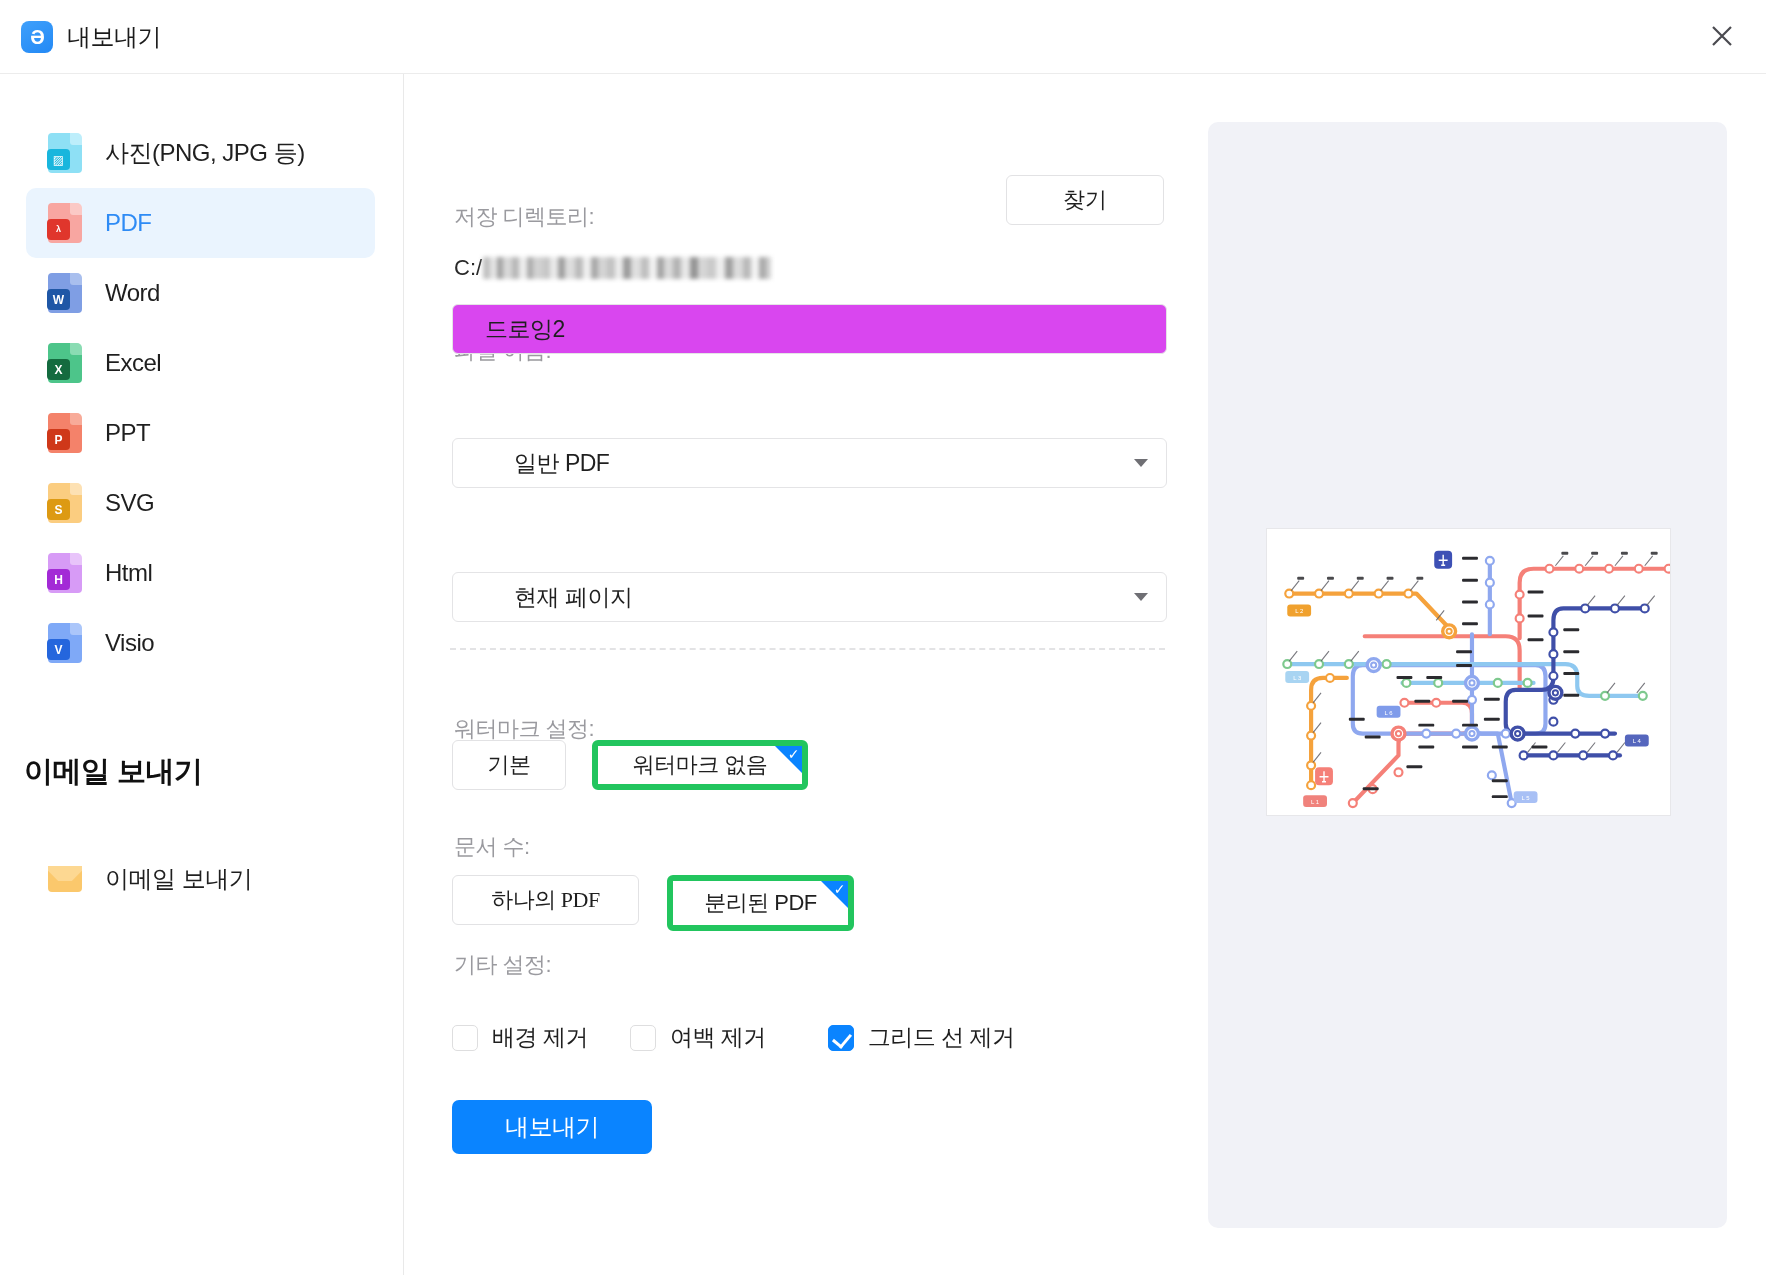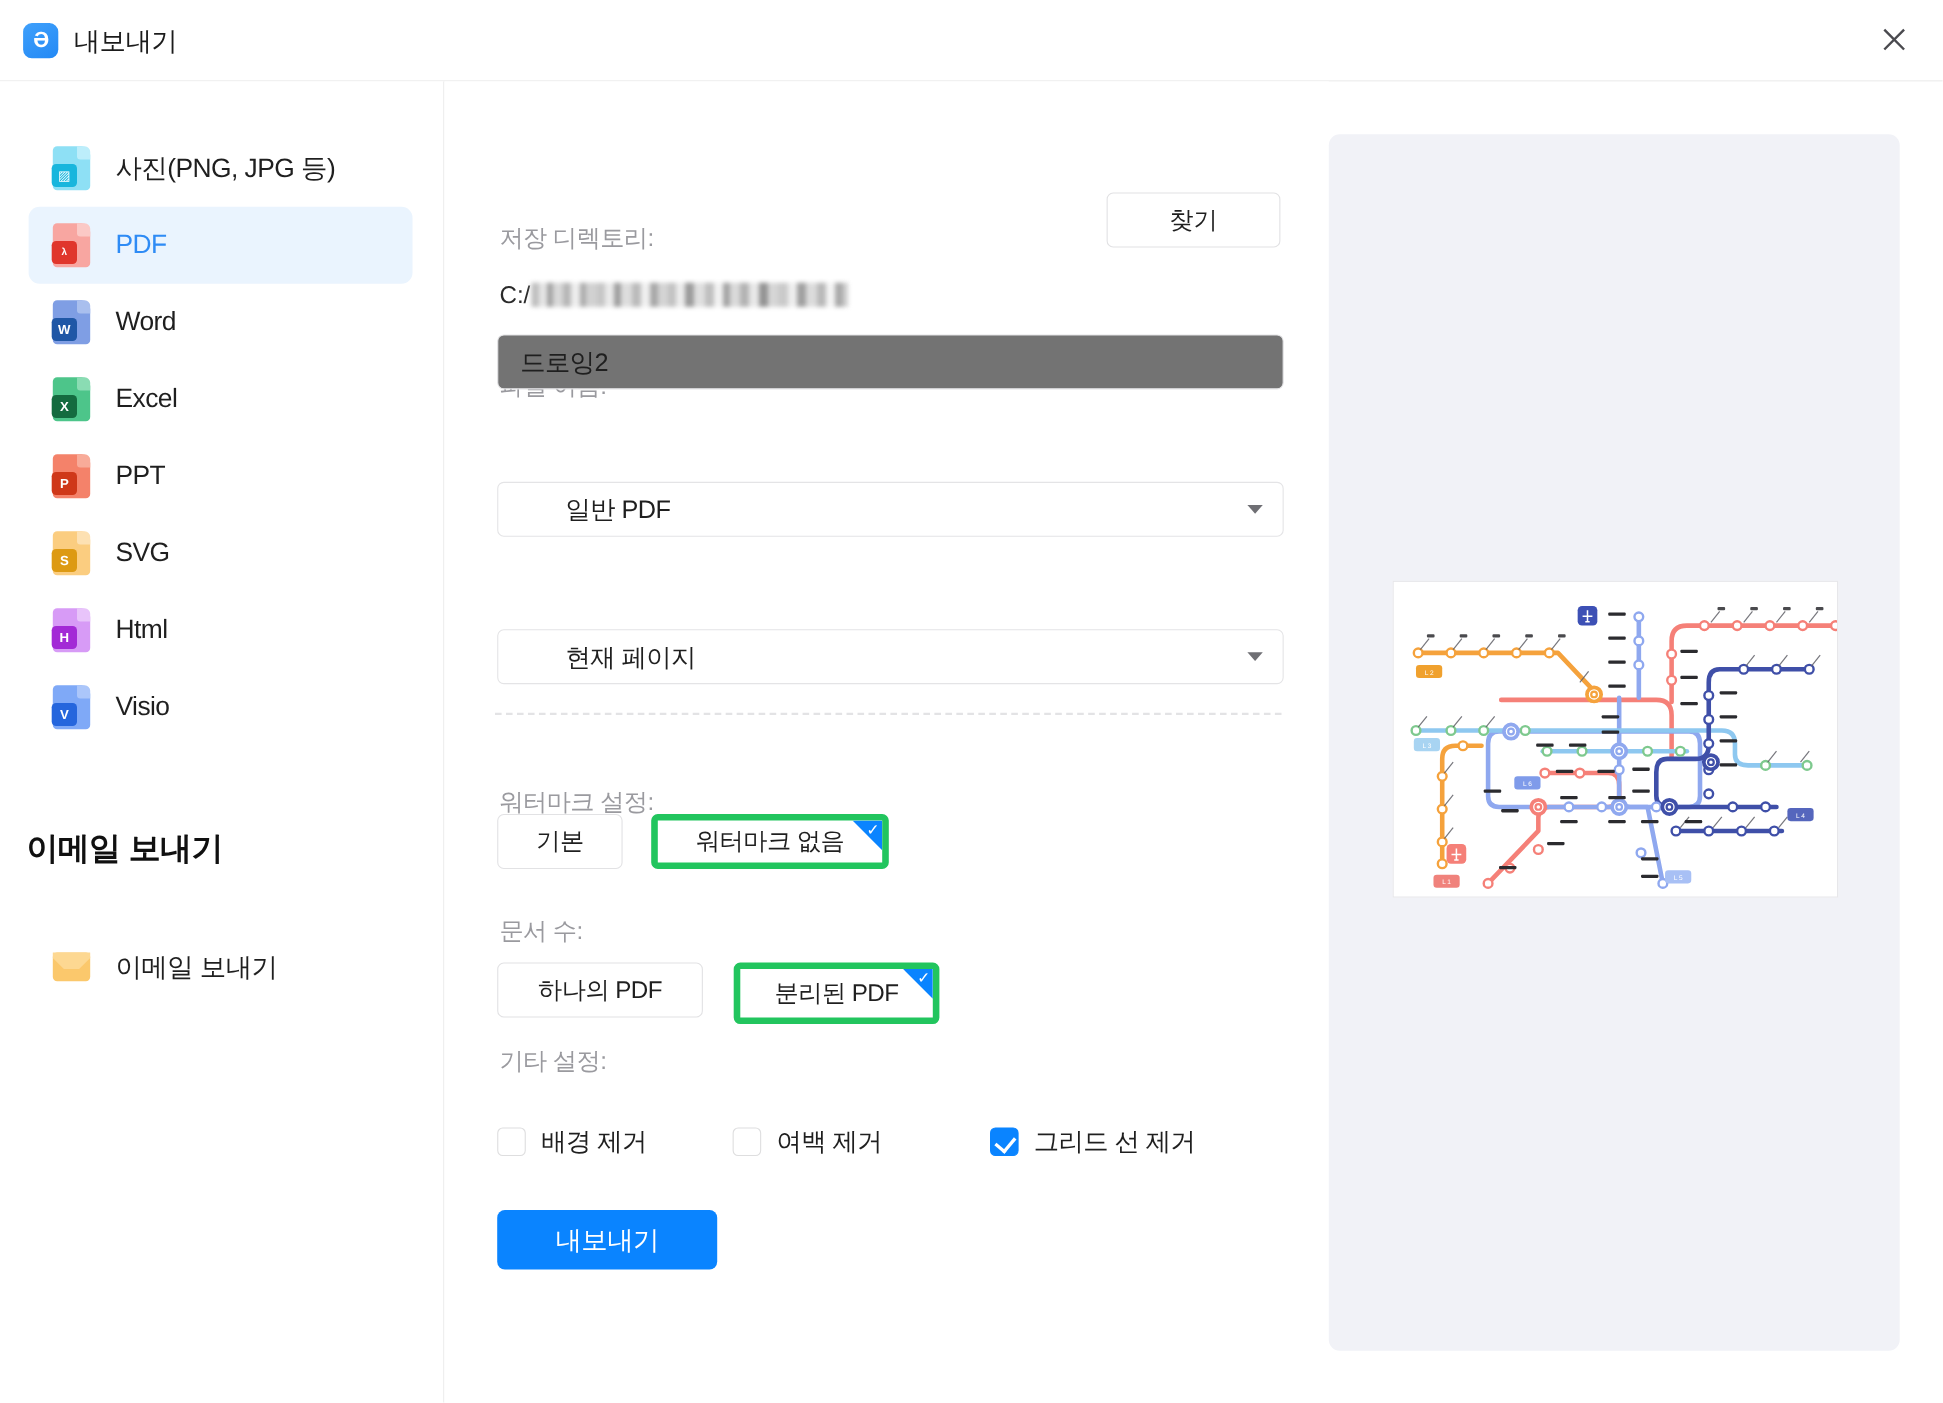--- a/index.html
+++ b/index.html
@@ -232,26 +232,26 @@
     background: #ffffff;
     border: 1px solid #e2e2e4;
     border-radius: 6px;
     font-size: 22px;
     color: #1f1f1f;
     cursor: pointer;
     font-family: inherit;
   }
   .text-field {
     position: absolute;
-    background: #737373;
+    background: #d946ef;
     border: 1px solid #e4e4e6;
     border-radius: 6px;
     font-size: 23px;
     color: #1f1f1f;
-    padding-left: 20px;
+    padding-left: 32px;
     font-family: inherit;
     letter-spacing: -0.5px;
   }
   .select-box {
     position: absolute;
     background: #ffffff;
     border: 1px solid #e4e4e6;
     border-radius: 6px;
     display: flex;
     align-items: center;
@@ -308,21 +308,21 @@
   .pill .corner-check {
     position: absolute;
     right: 3px; top: 1px;
     color: #ffffff;
     font-size: 14px;
     line-height: 1;
     font-weight: bold;
   }
 
   
-  .cb-row { position: absolute; left: 452px; top: 1022px; display: flex; align-items: center; gap: 36px; }
+  .cb-row { position: absolute; left: 452px; top: 1022px; display: flex; align-items: center; }
   .cb-item { display: flex; align-items: center; cursor: pointer; }
   .cb-box {
     width: 26px; height: 26px;
     border: 1px solid #dededf;
     border-radius: 5px;
     background: #ffffff;
     flex: 0 0 auto;
     position: relative;
   }
   .cb-box.checked {
@@ -521,21 +521,21 @@
 
 <div class="pill" style="left:452px; top:740px; width:114px; height:50px;">
   <span>기본</span>
 </div>
 <div class="pill active" style="left:592px; top:740px; width:216px; height:50px;">
   <span>워터마크 없음</span>
   <span class="corner"></span>
   <span class="corner-check">✓</span>
 </div>
 
-<div class="pill" style="left:452px; top:875px; width:187px; height:50px;">
+<div class="pill" style="left:452px; top:875px; width:187px; height:50px;font-family:Liberation Serif, serif;">
   <span>하나의 PDF</span>
 </div>
 <div class="pill active" style="left:667px; top:875px; width:187px; height:56px;">
   <span>분리된 PDF</span>
   <span class="corner"></span>
   <span class="corner-check">✓</span>
 </div>
 
 <div class="cb-row">
   <div class="cb-item" style="margin-right:42px;">

